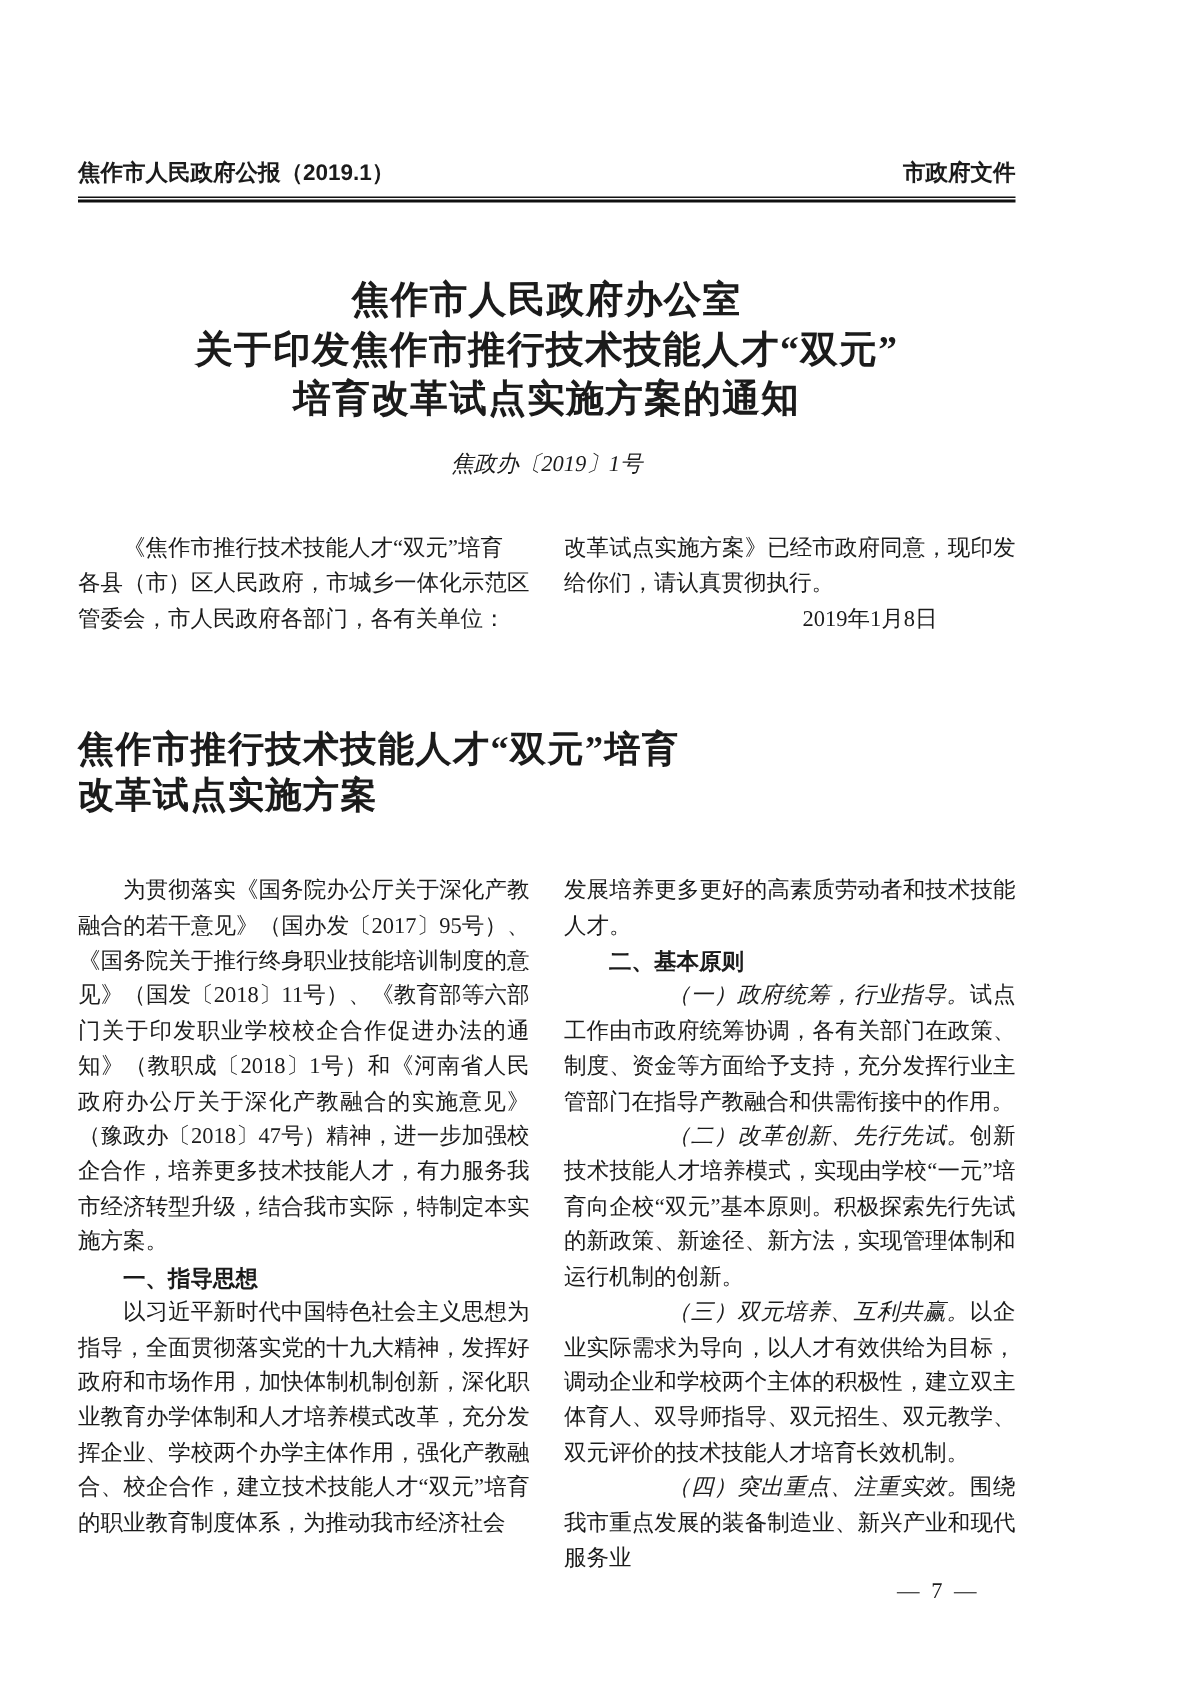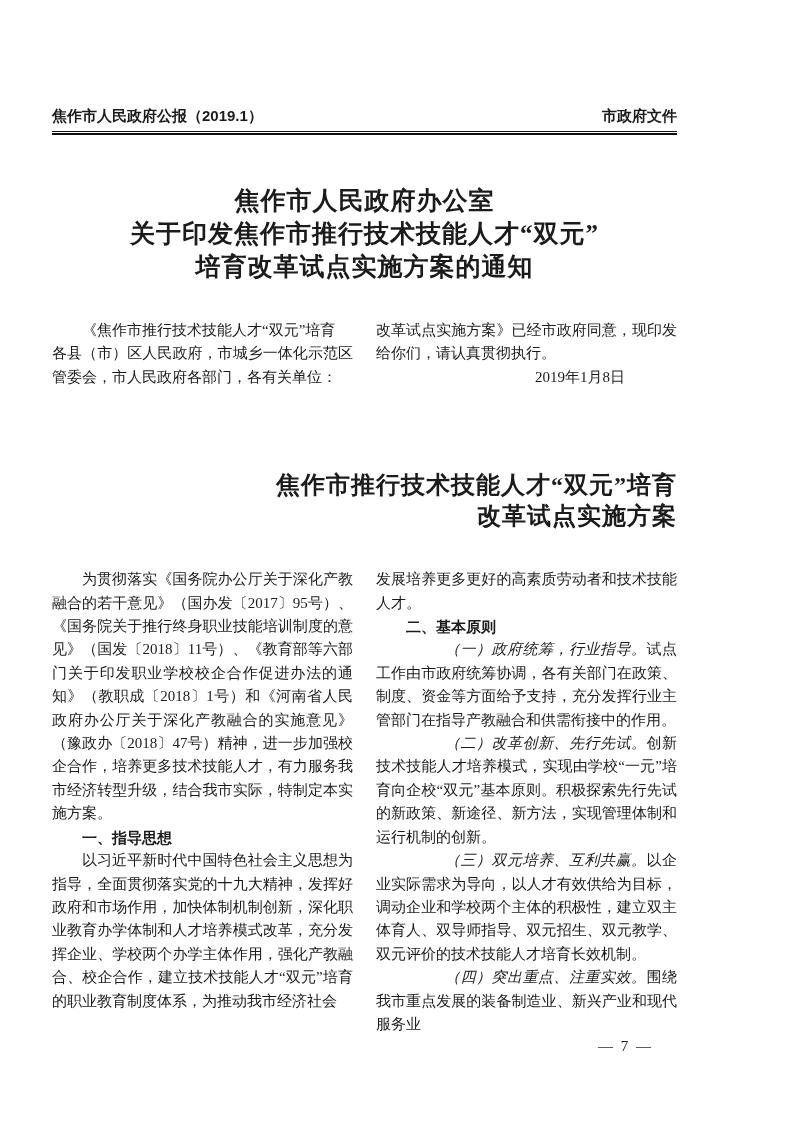--- a/index.html
+++ b/index.html
@@ -51,22 +51,22 @@
   .heading {
     font-family: "Liberation Sans", "DejaVu Sans", sans-serif;
     font-weight: bold;
   }
   .kai { font-style: italic; margin-left: 39px; }
 
   .notice-body { margin-top: 36px; }
   .date-line { text-align: right; padding-right: 52px; }
 
   .plan-title {
-    margin: 81px 0 0 0;
-    text-align: right;
+    margin: 60px 0 0 0;
+    text-align: left;
     font-size: 24px; font-weight: bold; line-height: 31px;
     letter-spacing: 1px;
   }
   .plan-body { margin-top: 36px; }
 
   .page-number {
     margin-top: 2px;
     text-align: right; padding-right: 24px;
     font-size: 15px; letter-spacing: 2px;
   }
@@ -82,20 +82,21 @@
       <span>市政府文件</span>
     </header>
     <div class="header-rule"></div>
 
     <h1 class="notice-title">
       <span class="title-line">焦作市人民政府办公室</span>
       <span class="title-line">关于印发焦作市推行技术技能人才“双元”</span>
       <span class="title-line">培育改革试点实施方案的通知</span>
     </h1>
 
+    <div class="doc-number">焦政办〔2019〕1号</div>
 
     <section class="two-col notice-body">
       <div class="col">
         <p class="para indent">《焦作市推行技术技能人才“双元”培育</p>
         <p class="para">各县（市）区人民政府，市城乡一体化示范区管委会，市人民政府各部门，各有关单位：</p>
       </div>
       <div class="col">
         <p class="para">改革试点实施方案》已经市政府同意，现印发给你们，请认真贯彻执行。</p>
         <p class="para date-line">2019年1月8日</p>
       </div>

